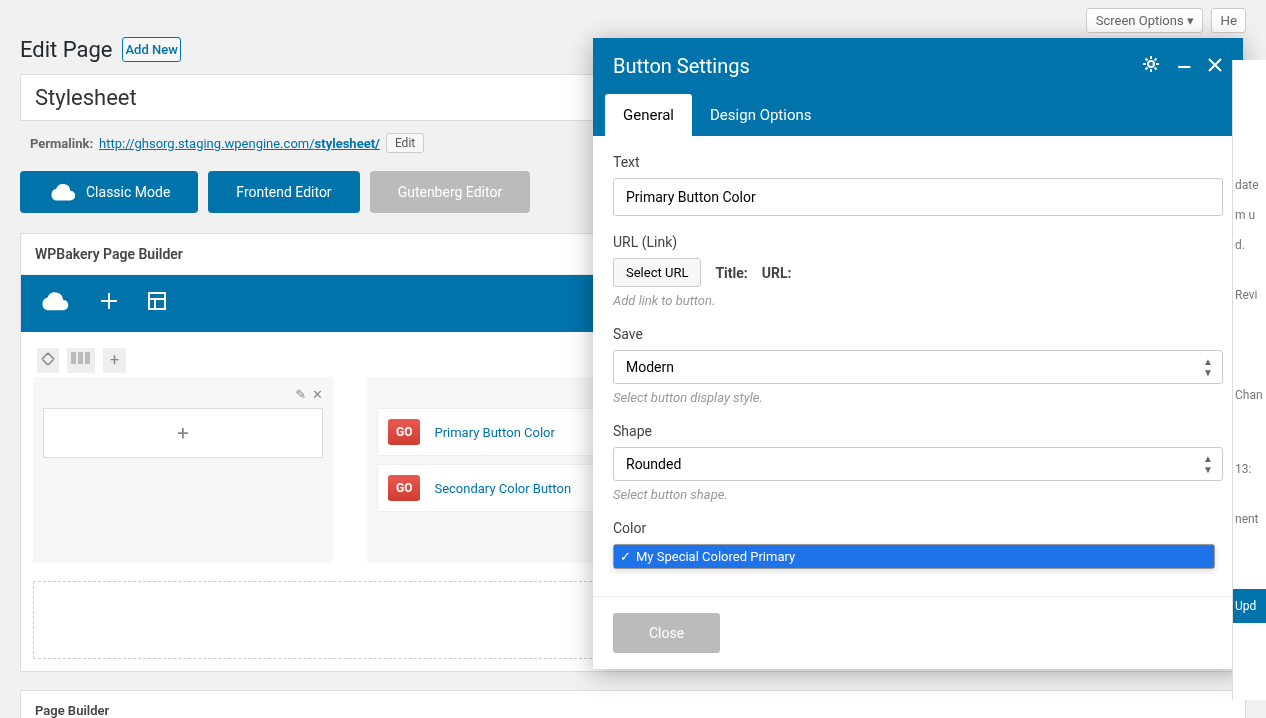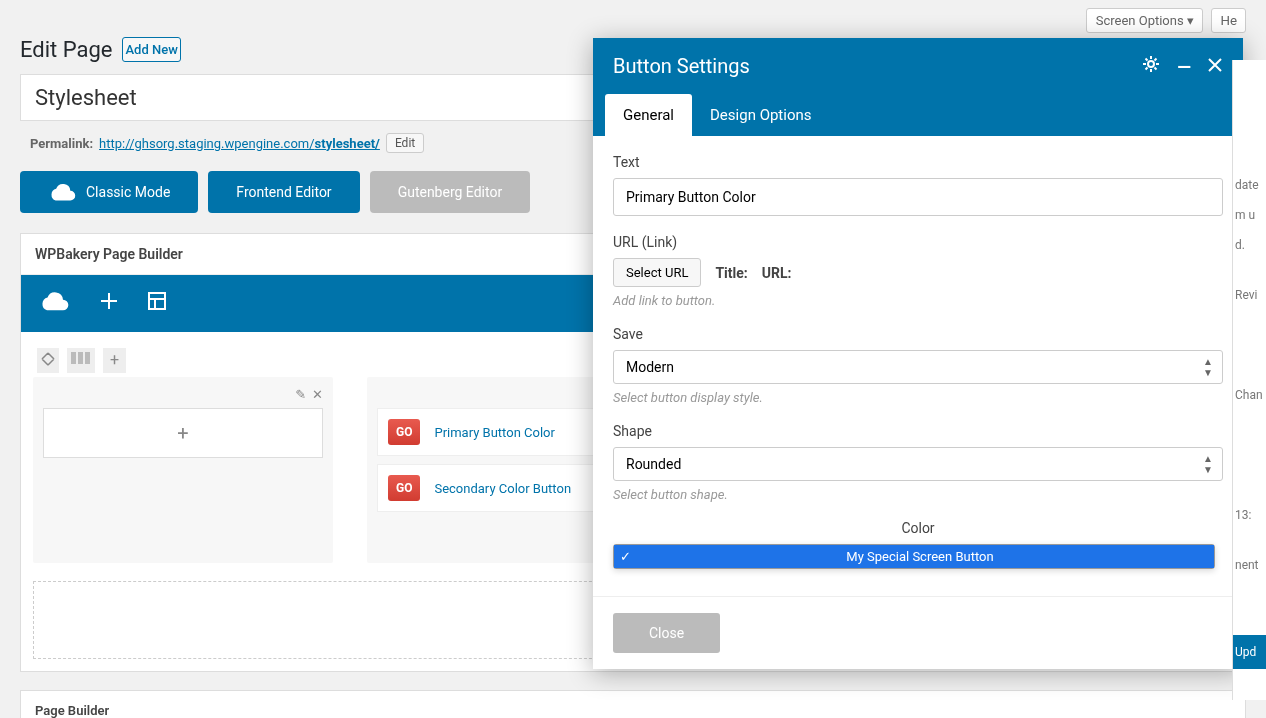--- a/index.html
+++ b/index.html
@@ -254,40 +254,40 @@
       <div class="fld-hint">Select button display style.</div>
     </div>
     <div class="fld">
       <label class="fld-label">Shape</label>
       <div class="select-wrap">
         <select class="select-el"><option>Rounded</option></select>
         <span class="select-caret">▲<br>▼</span>
       </div>
       <div class="fld-hint">Select button shape.</div>
     </div>
-    <div class="fld" style="position:relative; margin-bottom:50px;text-align:center;">
+    <div class="fld" style="position:relative; margin-bottom:50px;">
       <label class="fld-label">Color</label>
       <div style="position:relative;">
         <div class="dropdown-open">
-          <div class="opt selected">My Special Screen Button</div>
+          <div class="opt selected">My Special Colored Primary</div>
         </div>
       </div>
     </div>
   </div>
   <div class="modal-footer">
     <button class="btn-close">Close</button>
   </div>
 
   <div class="scrollbar-track">
     <div class="scrollbar-thumb"></div>
   </div>
 </div>
 
 <div class="right-frag">
   <div style="margin-top:110px;">date</div>
   <div>m u</div>
   <div>d.</div>
   <div style="margin-top:20px;">Revi</div>
   <div style="margin-top:70px;">Chan</div>
-  <div style="margin-top:90px;">13:</div>
+  <div style="margin-top:44px;">13:</div>
   <div style="margin-top:20px;">nent</div>
   <div style="background:#0073aa;color:#fff;padding:10px 2px;margin-top:55px;">Upd</div>
 </div>
 
 </body></html>

